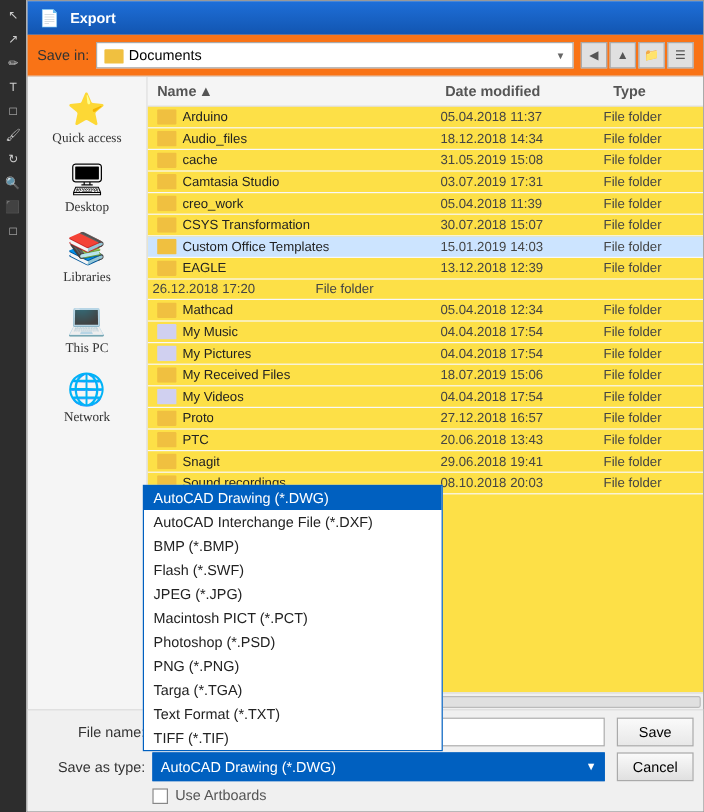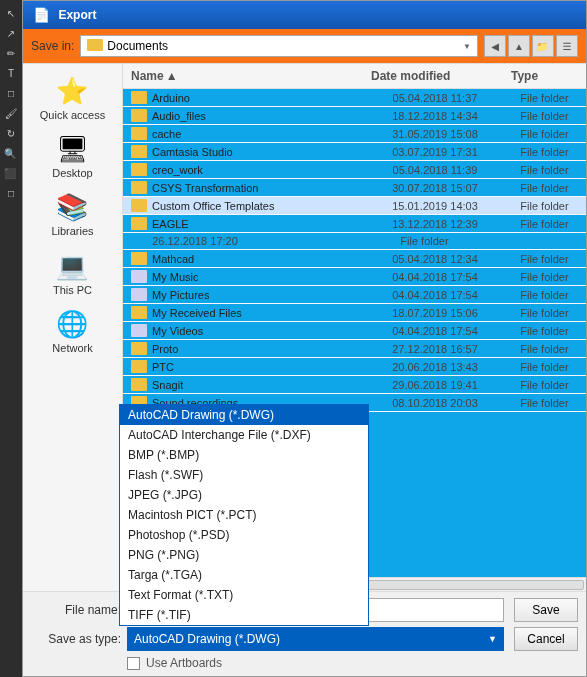--- a/index.html
+++ b/index.html
@@ -75,21 +75,21 @@
       flex: 1;
       border: 1px solid #aaa;
       background: white;
       padding: 3px 6px;
       display: flex;
       align-items: center;
       justify-content: space-between;
     }
     .save-in-combo-text {
       display: flex;
-      align-items: flex-start;
+      align-items: flex-end;
       gap: 4px;
     }
     .folder-icon-small {
       width: 16px;
       height: 12px;
       background: #f0c040;
       border-radius: 1px;
       position: relative;
       display: inline-block;
     }
@@ -144,20 +144,21 @@
       gap: 2px;
     }
     .sidebar-icon {
       font-size: 26px;
     }
     .sidebar-label {
       font-size: 11px;
       color: #333;
       text-align: right;
       line-height: 1.2;
+      font-family: Liberation Serif, serif;
     }
 
     
     .file-list-container {
       flex: 1;
       display: flex;
       flex-direction: column;
       overflow: hidden;
     }
     .file-list-header {
@@ -176,22 +177,21 @@
       align-items: center;
       gap: 2px;
     }
     .col-name { width: 240px; }
     .col-date { width: 140px; }
     .col-type { flex: 1; }
 
     .file-list {
       flex: 1;
       overflow-y: auto;
-      background: #0ea5e9;
-      text-align: center;
+      background: #fde047;
     }
     .file-row {
       display: flex;
       align-items: center;
       padding: 2px 0;
       cursor: pointer;
       border-bottom: 1px solid #f8f8f8;
     }
     .file-row.selected { background: #cce4ff; }
     .file-name-cell {

